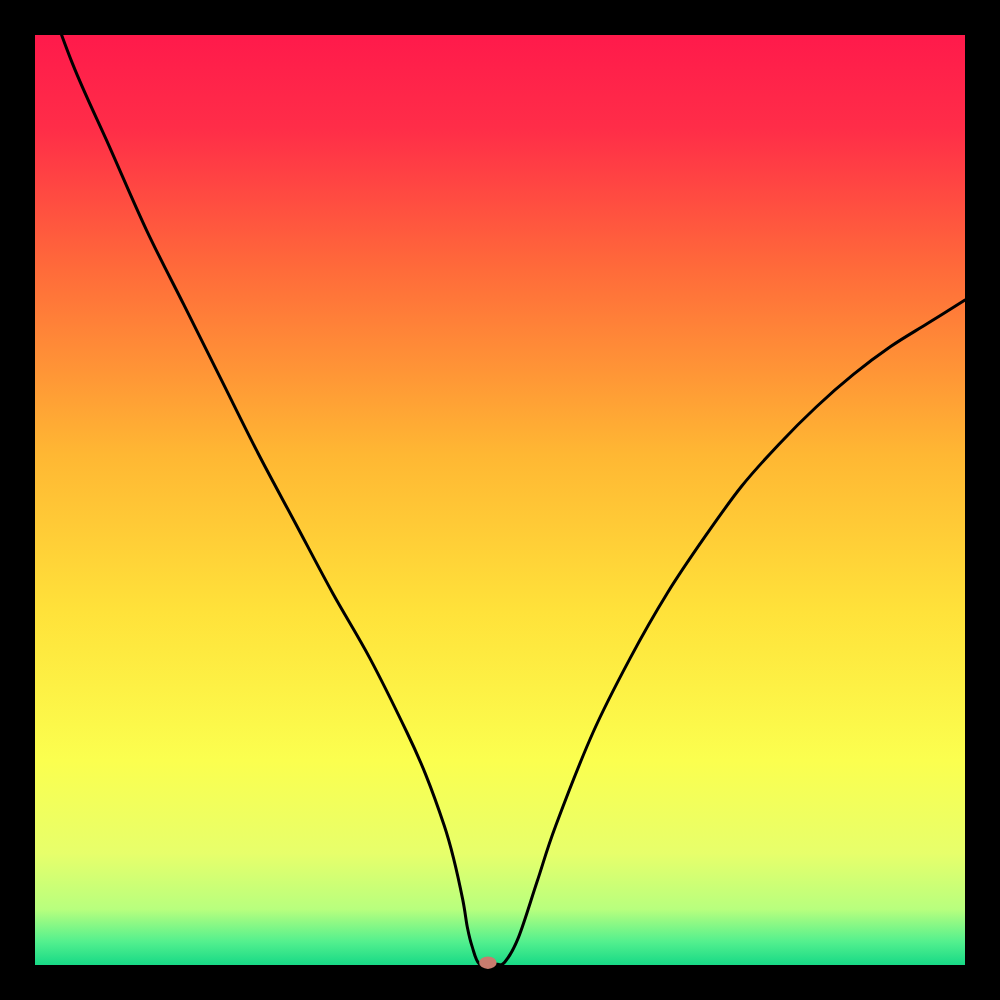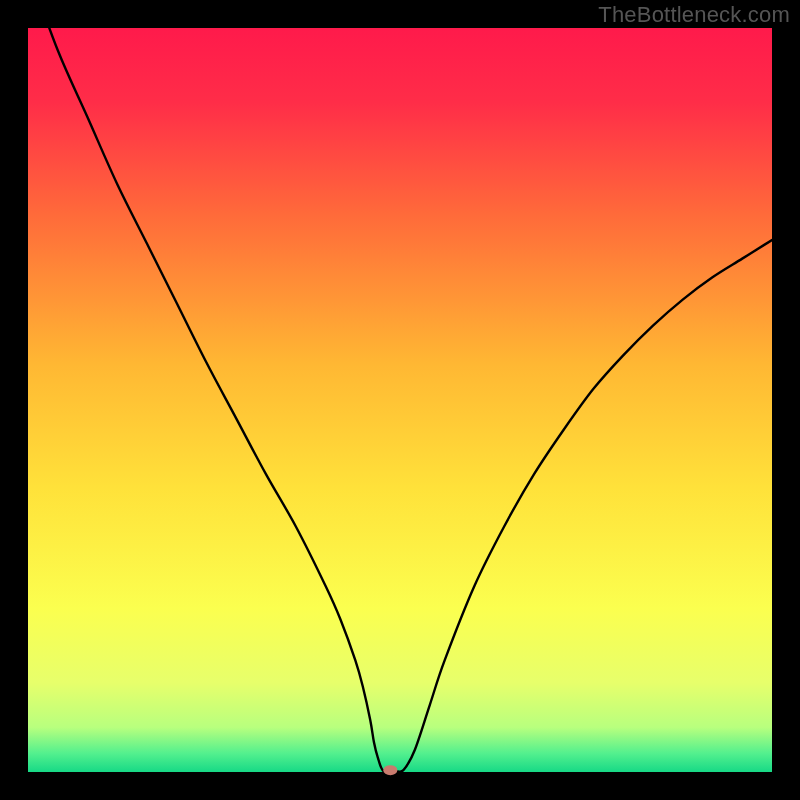--- a/index.html
+++ b/index.html
@@ -30,21 +30,20 @@
   svg {
     position: absolute;
     left: 0;
     top: 0;
   }
 </style>
 </head>
 <body>
 <div class="frame">
 
-  <span class="watermark">TheBottleneck.com</span>
 
   <svg id="chart-svg" width="800" height="800">
       <defs>
         <linearGradient id="bg-grad" x1="0" y1="0" x2="0" y2="1">
           <stop offset="0%" stop-color="#ff1a4b"></stop>
           <stop offset="10%" stop-color="#ff2d48"></stop>
           <stop offset="25%" stop-color="#ff6a3a"></stop>
           <stop offset="45%" stop-color="#ffb733"></stop>
           <stop offset="62%" stop-color="#ffe23a"></stop>
           <stop offset="78%" stop-color="#fbff4f"></stop>

